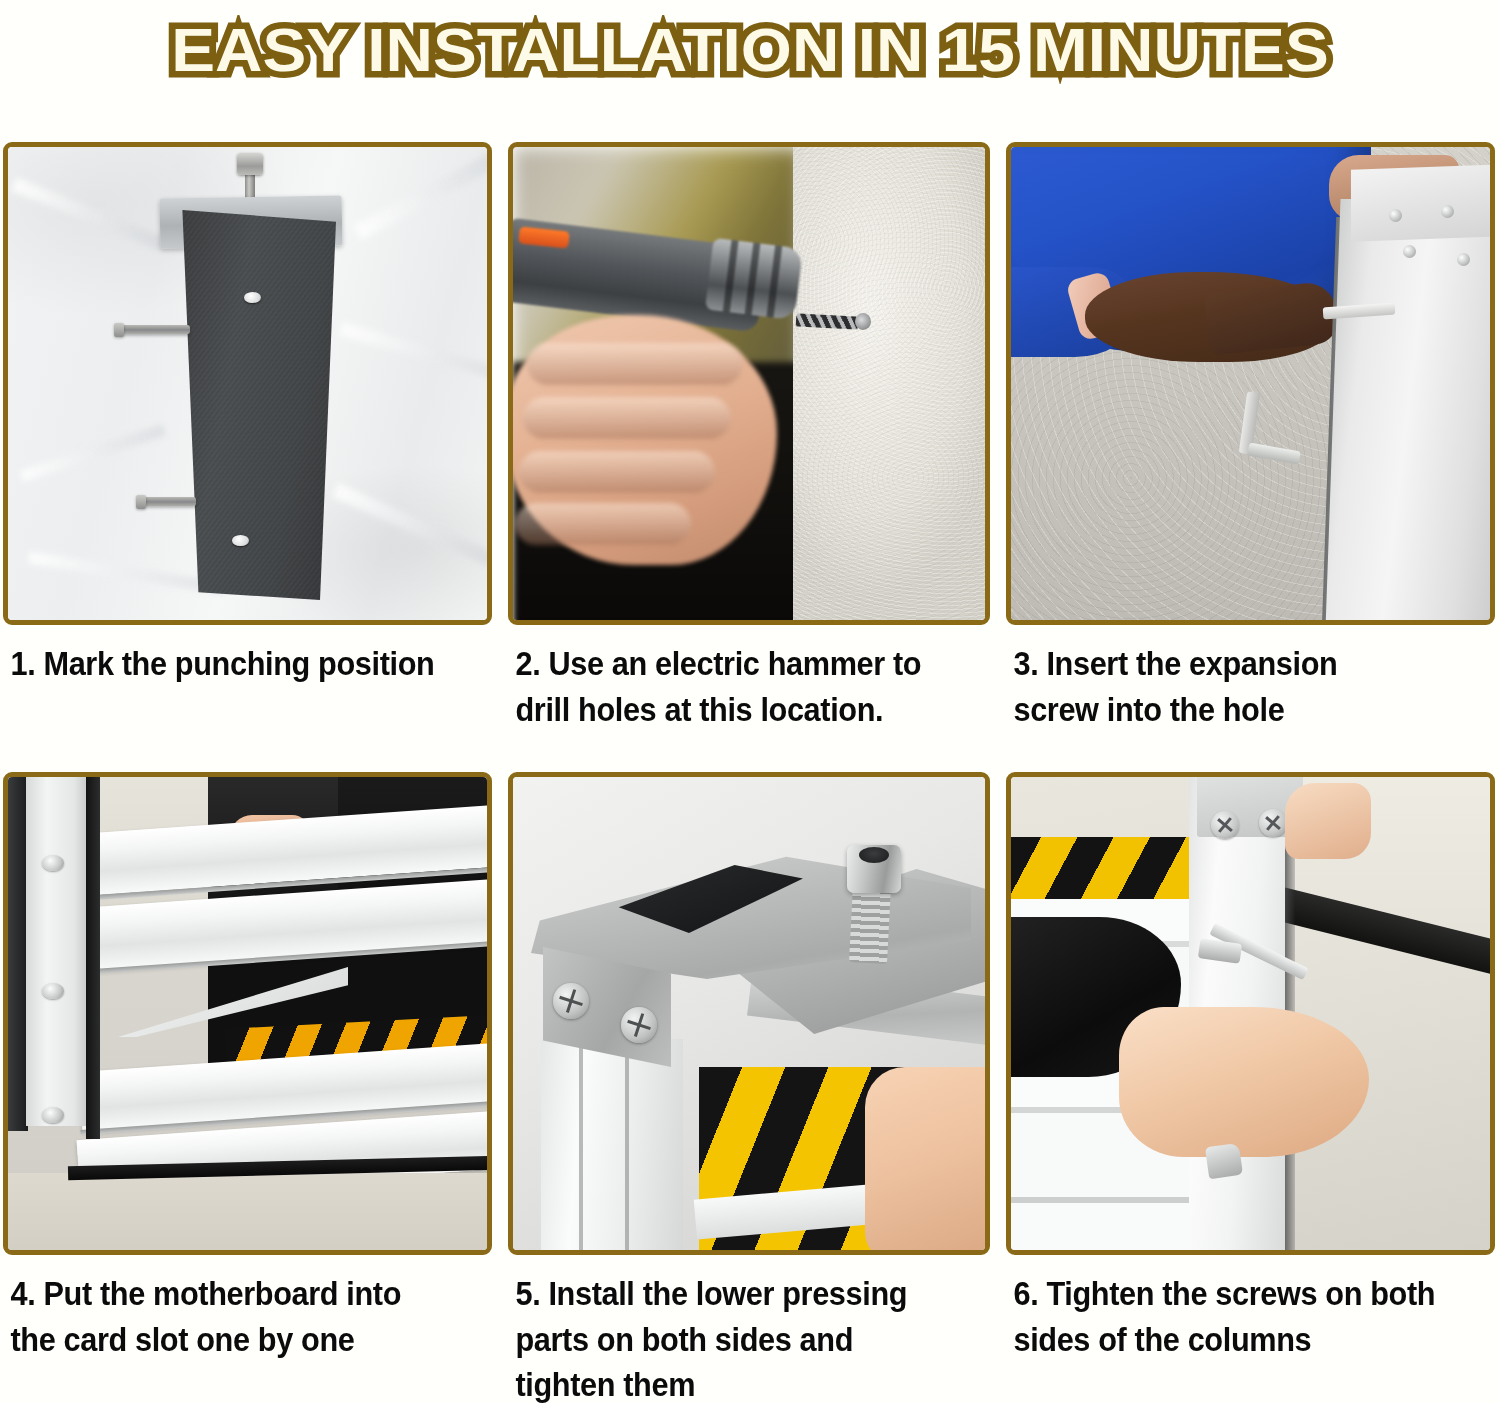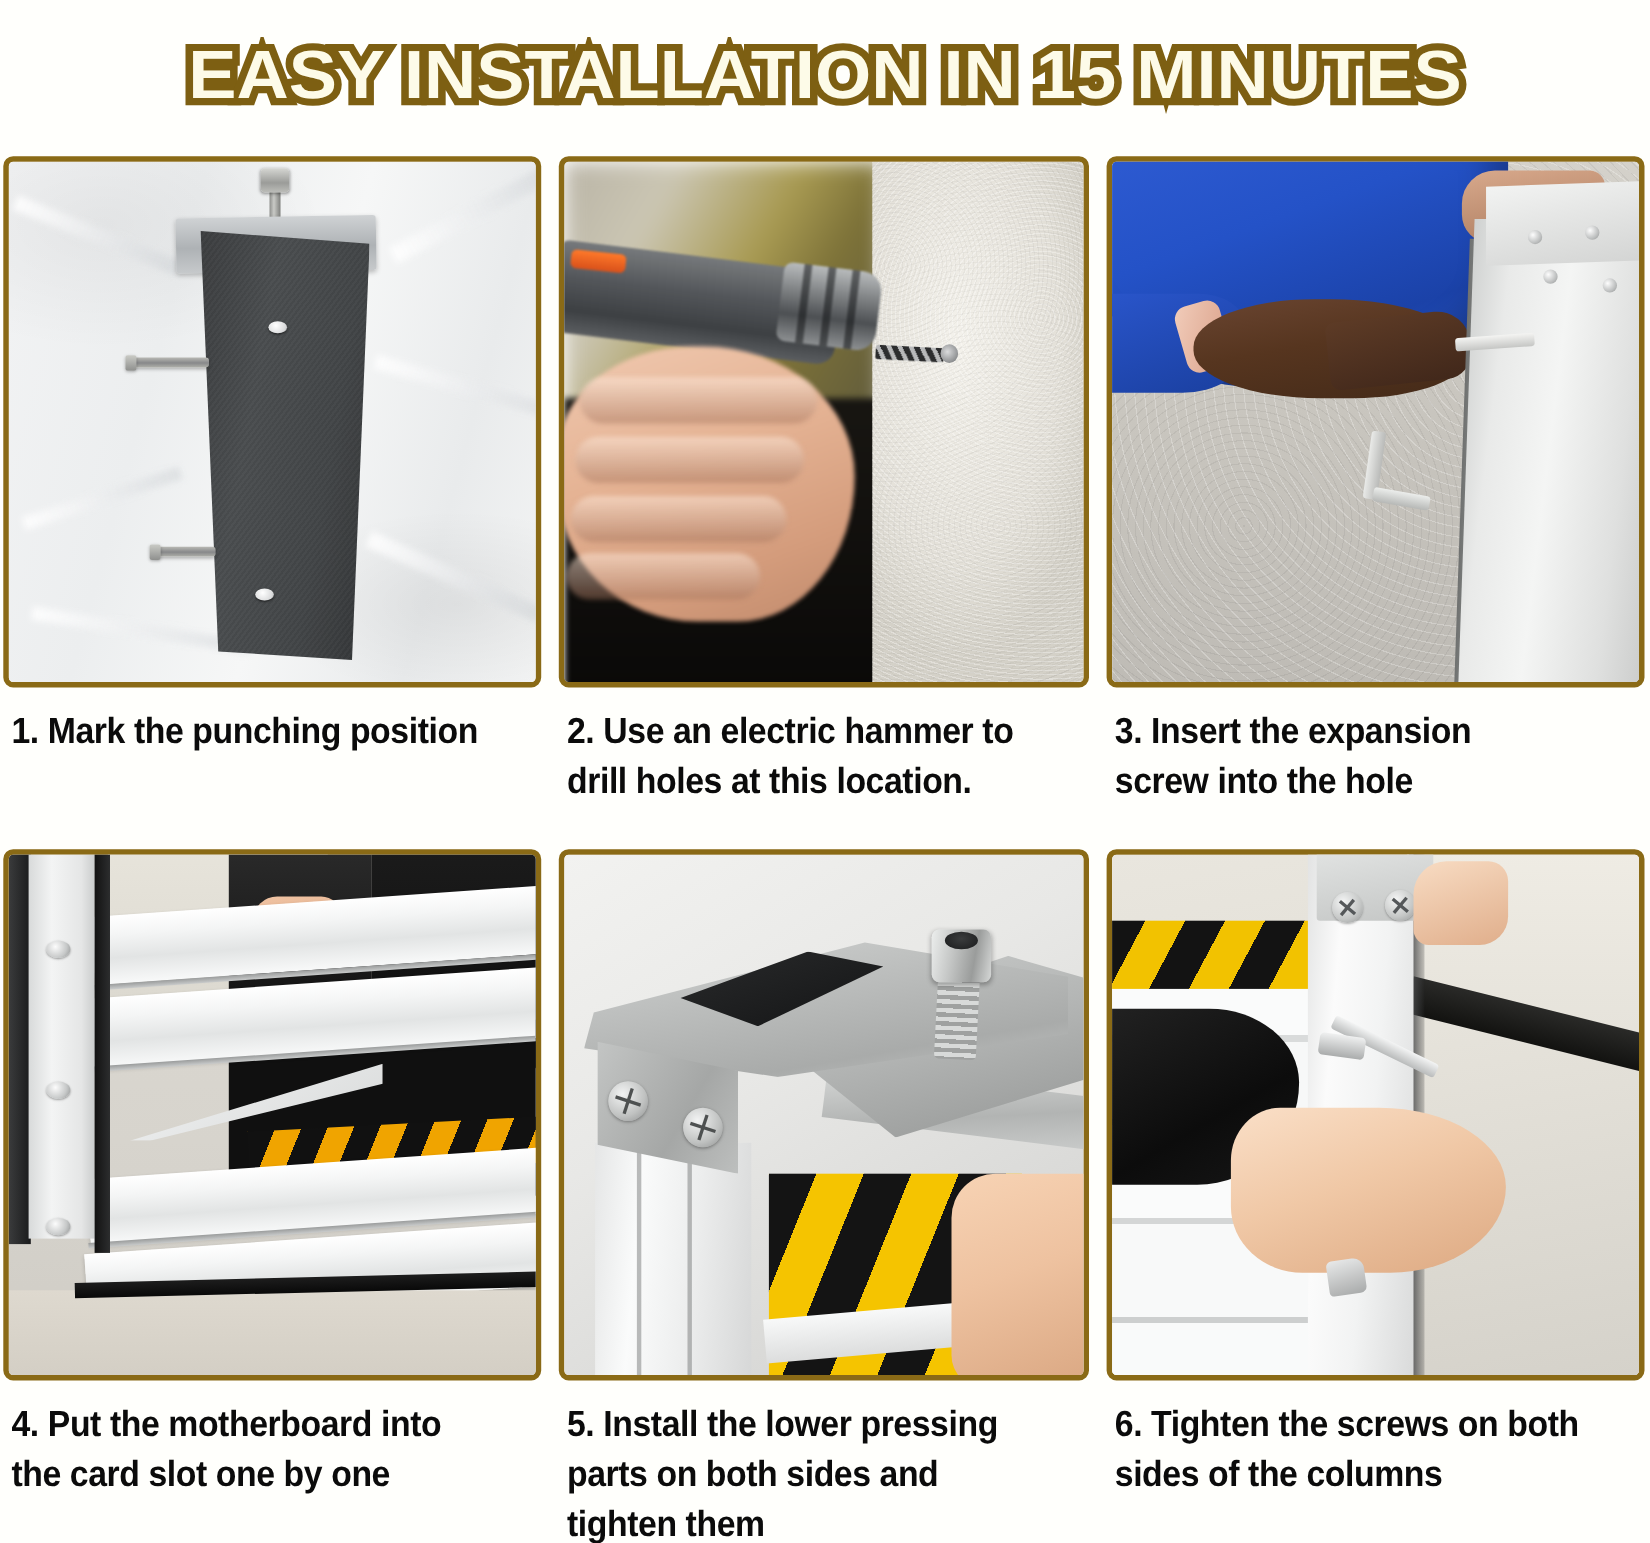--- a/index.html
+++ b/index.html
@@ -21,21 +21,21 @@
     background: #fffffc;
   }
 
   
   .title-bar {
     position: absolute;
     left: 0; top: 0;
     width: 1500px;
     height: 100px;
     display: flex;
-    align-items: flex-end;
+    align-items: center;
     justify-content: center;
   }
   .title-text {
     font-family: "Liberation Sans", sans-serif;
     font-weight: bold;
     font-size: 62px;
     letter-spacing: 0px;
     line-height: 1;
     color: #fdfbe8;
     transform: scaleX(1.06);

